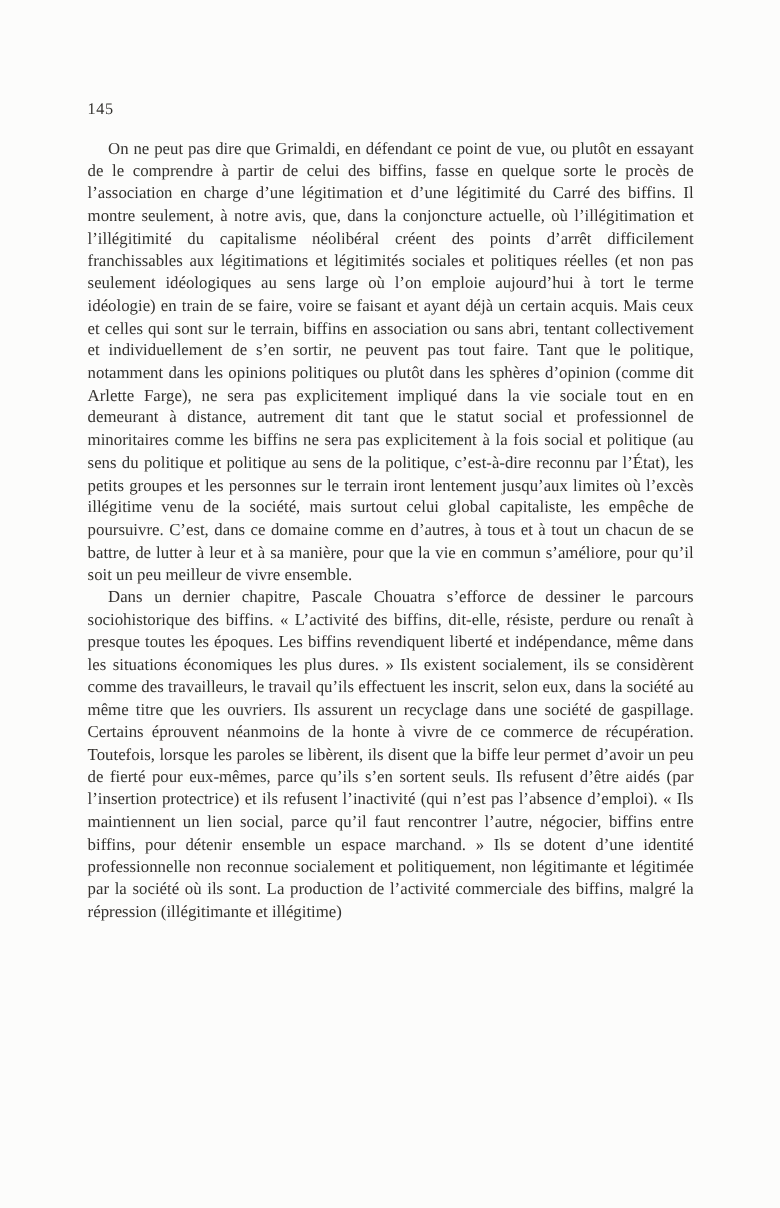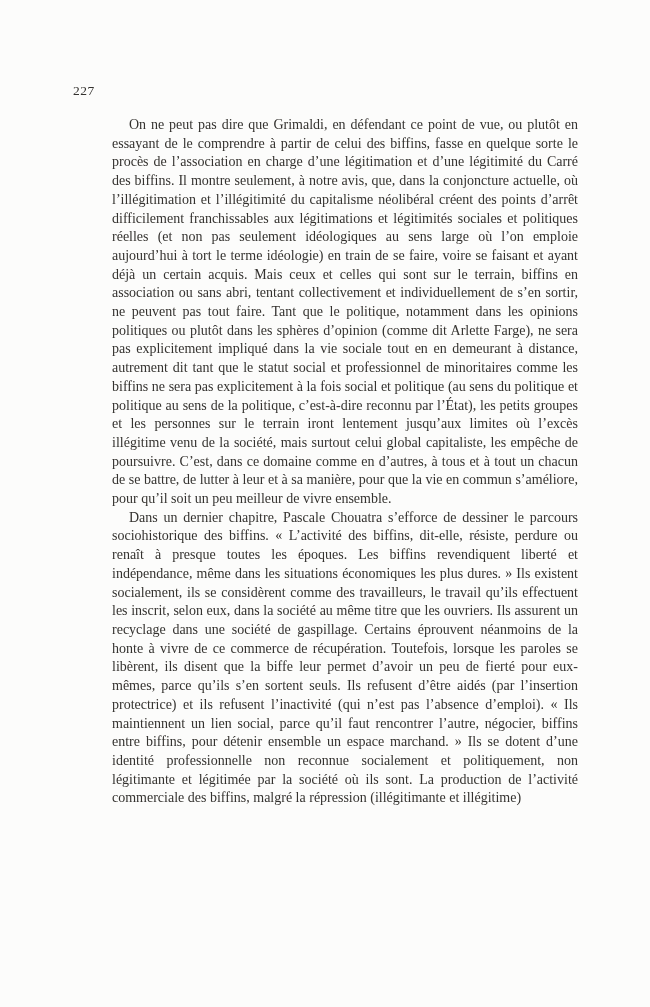--- a/index.html
+++ b/index.html
@@ -33,26 +33,25 @@
     line-height: 18.7px;
     text-align: justify;
     text-rendering: optimizeLegibility;
   }
   .body-text p {
     margin: 0;
     padding: 0;
   }
   .body-text p.indented {
     text-indent: 17px;
-    margin-left: 39px;
   }
 </style>
 </head>
 <body>
 
 <div class="page">
-  <div class="page-number">227</div>
+  <div class="page-number">145</div>
 
   <div class="body-text">
     <p class="indented">On ne peut pas dire que Grimaldi, en défendant ce point de vue, ou plutôt en essayant de le comprendre à partir de celui des biffins, fasse en quelque sorte le procès de l’association en charge d’une légitimation et d’une légitimité du Carré des biffins. Il montre seulement, à notre avis, que, dans la conjoncture actuelle, où l’illégitimation et l’illégitimité du capitalisme néolibéral créent des points d’arrêt difficilement franchissables aux légitimations et légitimités sociales et politiques réelles (et non pas seulement idéologiques au sens large où l’on emploie aujourd’hui à tort le terme idéologie) en train de se faire, voire se faisant et ayant déjà un certain acquis. Mais ceux et celles qui sont sur le terrain, biffins en association ou sans abri, tentant collectivement et individuellement de s’en sortir, ne peuvent pas tout faire. Tant que le politique, notamment dans les opinions politiques ou plutôt dans les sphères d’opinion (comme dit Arlette Farge), ne sera pas explicitement impliqué dans la vie sociale tout en en demeurant à distance, autrement dit tant que le statut social et professionnel de minoritaires comme les biffins ne sera pas explicitement à la fois social et politique (au sens du politique et politique au sens de la politique, c’est-à-dire reconnu par l’État), les petits groupes et les personnes sur le terrain iront lentement jusqu’aux limites où l’excès illégitime venu de la société, mais surtout celui global capitaliste, les empêche de poursuivre. C’est, dans ce domaine comme en d’autres, à tous et à tout un chacun de se battre, de lutter à leur et à sa manière, pour que la vie en commun s’améliore, pour qu’il soit un peu meilleur de vivre ensemble.</p>
     <p class="indented">Dans un dernier chapitre, Pascale Chouatra s’efforce de dessiner le parcours sociohistorique des biffins. « L’activité des biffins, dit-elle, résiste, perdure ou renaît à presque toutes les époques. Les biffins revendiquent liberté et indépendance, même dans les situations économiques les plus dures. » Ils existent socialement, ils se considèrent comme des travailleurs, le travail qu’ils effectuent les inscrit, selon eux, dans la société au même titre que les ouvriers. Ils assurent un recyclage dans une société de gaspillage. Certains éprouvent néanmoins de la honte à vivre de ce commerce de récupération. Toutefois, lorsque les paroles se libèrent, ils disent que la biffe leur permet d’avoir un peu de fierté pour eux-mêmes, parce qu’ils s’en sortent seuls. Ils refusent d’être aidés (par l’insertion protectrice) et ils refusent l’inactivité (qui n’est pas l’absence d’emploi). « Ils maintiennent un lien social, parce qu’il faut rencontrer l’autre, négocier, biffins entre biffins, pour détenir ensemble un espace marchand. » Ils se dotent d’une identité professionnelle non reconnue socialement et politiquement, non légitimante et légitimée par la société où ils sont. La production de l’activité commerciale des biffins, malgré la répression (illégitimante et illégitime)</p>
   </div>
 </div>
 
 </body></html>

